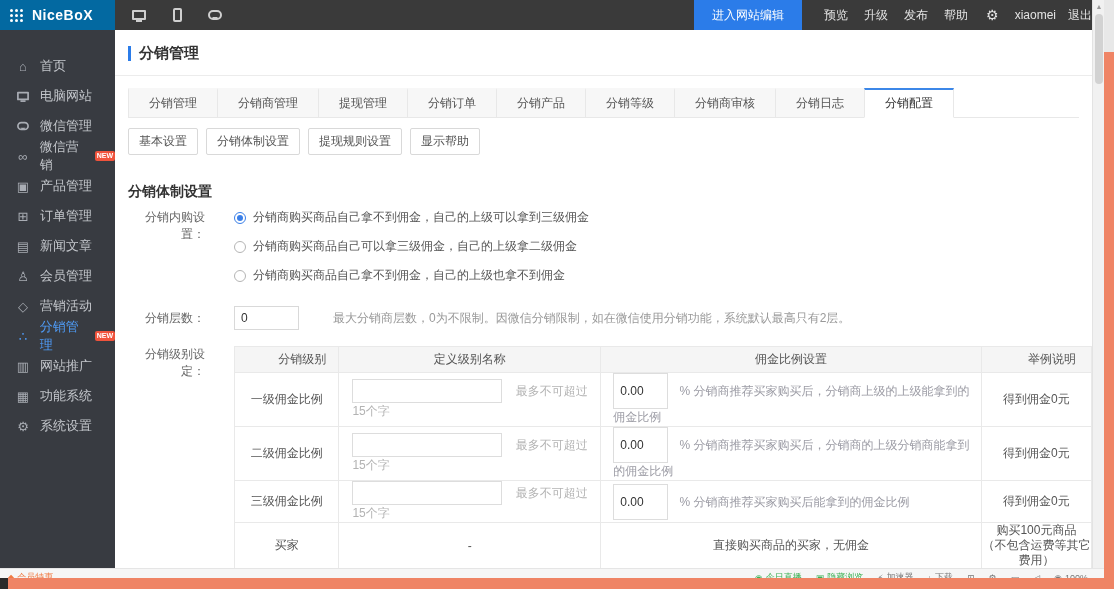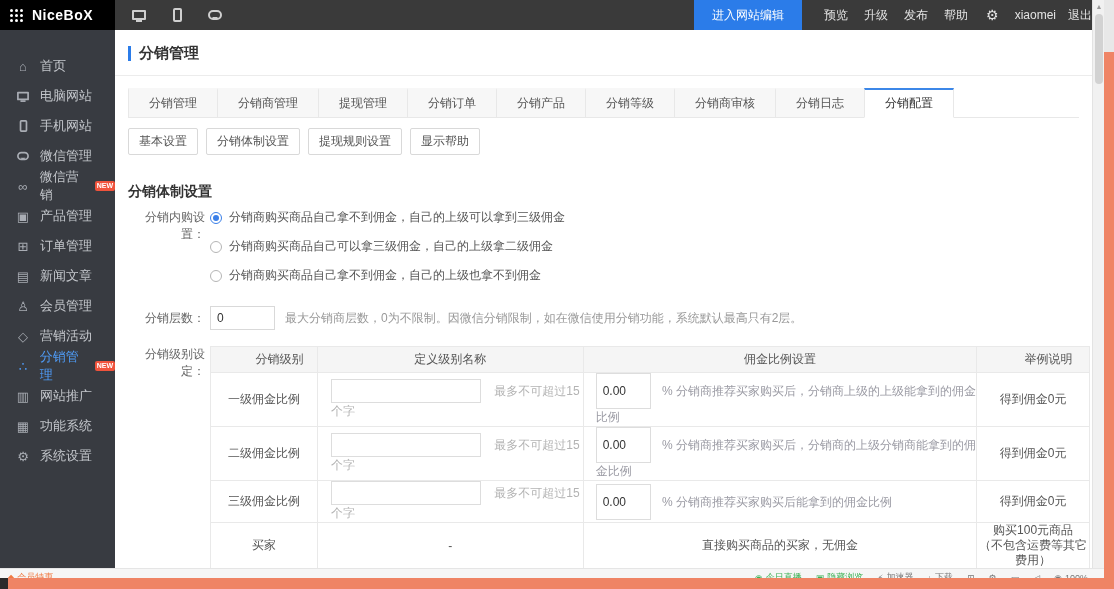--- a/index.html
+++ b/index.html
@@ -3,21 +3,21 @@
 <meta charset="utf-8">
 <style>
   * { margin:0; padding:0; box-sizing:border-box; }
   html,body { width:1114px; height:589px; overflow:hidden; background:#fff;
     font-family:"Liberation Sans","DejaVu Sans",sans-serif; }
   .screen { position:relative; width:1114px; height:589px; background:#fff; }
 
   
   .topbar { position:absolute; left:0; top:0; right:10px; height:30px; background:#3a3a3a;
     display:flex; align-items:center; color:#ddd; font-size:12px; z-index:3; }
-  .logo { width:115px; height:30px; background:#000000; display:flex; align-items:center;
+  .logo { width:115px; height:30px; background:#0369a1; display:flex; align-items:center;
     padding-left:10px; cursor:pointer; }
   .grid-icon { display:inline-grid; grid-template-columns:repeat(3,3px); grid-gap:2px; margin-right:9px; }
   .grid-icon i { width:3px; height:3px; background:#fff; border-radius:50%; }
   .logo-text { color:#fff; font-size:14px; font-weight:bold; letter-spacing:.5px; }
   .dev-icons { display:flex; align-items:center; gap:18px; margin-left:14px; color:#cfcfcf; }
   .dev-btn { display:flex; align-items:center; justify-content:center; width:20px; height:20px; cursor:pointer; }
   .ic-monitor { width:14px; height:10px; border:2px solid currentColor; border-radius:1px; position:relative; display:inline-block; }
   .ic-monitor::after { content:''; position:absolute; left:2px; width:6px; height:2px; background:currentColor; bottom:-4px; }
   .ic-phone { width:9px; height:14px; border:2px solid currentColor; border-radius:2px; display:inline-block; }
   .ic-chat { width:14px; height:10px; border:2px solid currentColor; border-radius:5px; position:relative; display:inline-block; }
@@ -51,21 +51,21 @@
   .tab { background:#f7f7f7; border:1px solid #e8e8e8; border-top:2px solid transparent;
     margin-right:-1px; margin-bottom:-1px; padding:0 20px; height:30px; line-height:27px;
     font-size:12px; color:#555; cursor:pointer; white-space:nowrap; }
   .tab.active { background:#fff; border-top:2px solid #3c87e8; border-bottom:1px solid #fff; color:#333; }
   .subnav { display:flex; margin:10px 0 0 13px; gap:8px; }
   .subbtn { border:1px solid #d9d9d9; background:#fff; color:#555; font-size:12px;
     padding:4px 10px; border-radius:2px; cursor:pointer; font-family:inherit; }
   .sec-heading { font-size:14px; font-weight:bold; color:#333; margin:28px 0 0 13px; }
 
   .form { margin-left:13px; font-size:12px; color:#555; }
-  .frow { display:flex; align-items:flex-start; }
+  .frow { display:flex; align-items:flex-start;gap:24px; }
   .flabel { width:77px; margin-right:5px; text-align:right; color:#666; flex-shrink:0; line-height:17px; }
   .radio-group .radio-row { display:flex; align-items:center; margin-bottom:12px; cursor:pointer; line-height:17px; }
   .radio { width:12px; height:12px; border:1px solid #b5b5b5; border-radius:50%; margin-right:7px;
     position:relative; flex-shrink:0; background:#fff; }
   .radio.sel { border-color:#3a7fe8; }
   .radio.sel::after { content:''; position:absolute; left:2px; top:2px; width:6px; height:6px;
     border-radius:50%; background:#3a7fe8; }
   .frow.depth { margin-top:10px; align-items:center; }
   .depth-input { width:65px; height:24px; border:1px solid #d9d9d9; font-size:12px; color:#333;
     padding:0 6px; font-family:inherit; }
@@ -155,26 +155,20 @@
   <aside class="sidebar">
     <div class="side-item">
       <span class="si-icon">⌂</span>
       <span>首页</span>
     </div>
     <div class="side-item">
       <span class="si-icon">
           <span class="ic-monitor" style="transform:scale(.85)"></span>
         </span>
       <span>电脑网站</span>
-    </div>
-    <div class="side-item">
-      <span class="si-icon">
-          <span class="ic-phone" style="transform:scale(.85)"></span>
-        </span>
-      <span>手机网站</span>
     </div>
     <div class="side-item">
       <span class="si-icon">
           <span class="ic-chat" style="transform:scale(.85)"></span>
         </span>
       <span>微信管理</span>
     </div>
     <div class="side-item">
       <span class="si-icon">∞</span>
       <span>微信营销</span>

